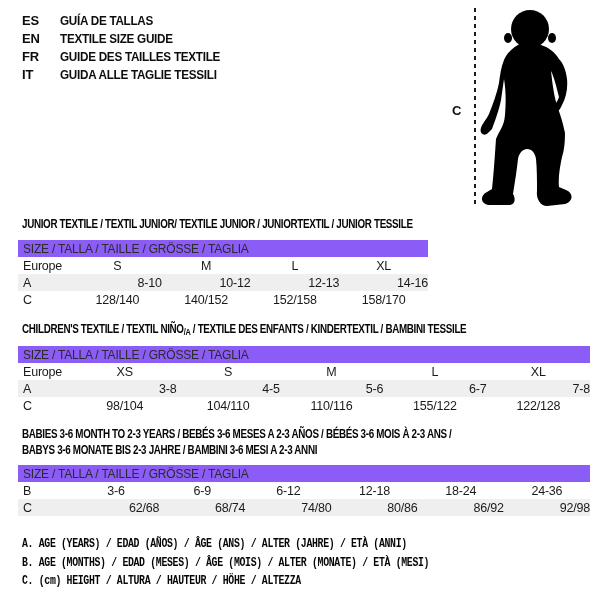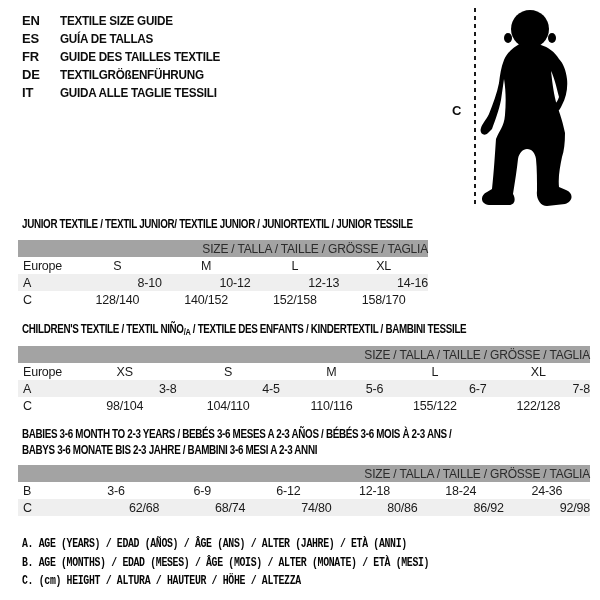--- a/index.html
+++ b/index.html
@@ -49,21 +49,21 @@
   .sub { font-size: 9px; vertical-align: -2px; }
 
   table.size-table {
     position: absolute; left: 18px;
     border-collapse: collapse; table-layout: fixed;
   }
   table.t1 { width: 410px; }
   table.t2, table.t3 { width: 572px; }
   .size-table td, .size-table th { height: 17px; padding: 0; vertical-align: middle; }
   th.bar {
-    background: #a3a3a3; text-align: right; padding-left: 5px;
+    background: #8b5cf6; text-align: left; padding-left: 5px;
     font-size: 12px; font-weight: normal; color: #2b2b2b;
     letter-spacing: -0.2px; white-space: nowrap;
   }
   .size-table td {
     font-size: 12.5px; font-weight: normal; color: #1a1a1a;
     text-align: center; letter-spacing: -0.2px; white-space: nowrap;
   }
   .size-table td.lbl { text-align: left; padding-left: 5px; margin-left: 16px; }
   tr.shaded td { background: #efefef; text-align: right; }
 
@@ -74,34 +74,30 @@
     letter-spacing: -0.4px; white-space: nowrap;
     transform: scaleX(0.82); transform-origin: 0 50%;
     height: 18.6px; line-height: 18.6px;
   }
 </style>
 </head>
 <body>
 
 <div class="langs">
   <div class="lang-row">
+    <span class="lang-code">ES</span>
+    <span class="lang-title">GUÍA DE TALLAS</span>
+  </div>
+  <div class="lang-row">
     <span class="lang-code">EN</span>
     <span class="lang-title">TEXTILE SIZE GUIDE</span>
   </div>
   <div class="lang-row">
-    <span class="lang-code">ES</span>
-    <span class="lang-title">GUÍA DE TALLAS</span>
-  </div>
-  <div class="lang-row">
     <span class="lang-code">FR</span>
     <span class="lang-title">GUIDE DES TAILLES TEXTILE</span>
-  </div>
-  <div class="lang-row">
-    <span class="lang-code">DE</span>
-    <span class="lang-title">TEXTILGRÖßENFÜHRUNG</span>
   </div>
   <div class="lang-row">
     <span class="lang-code">IT</span>
     <span class="lang-title">GUIDA ALLE TAGLIE TESSILI</span>
   </div>
 </div>
 
 <div class="measure-line"></div>
 <div class="measure-label">C</div>
 

